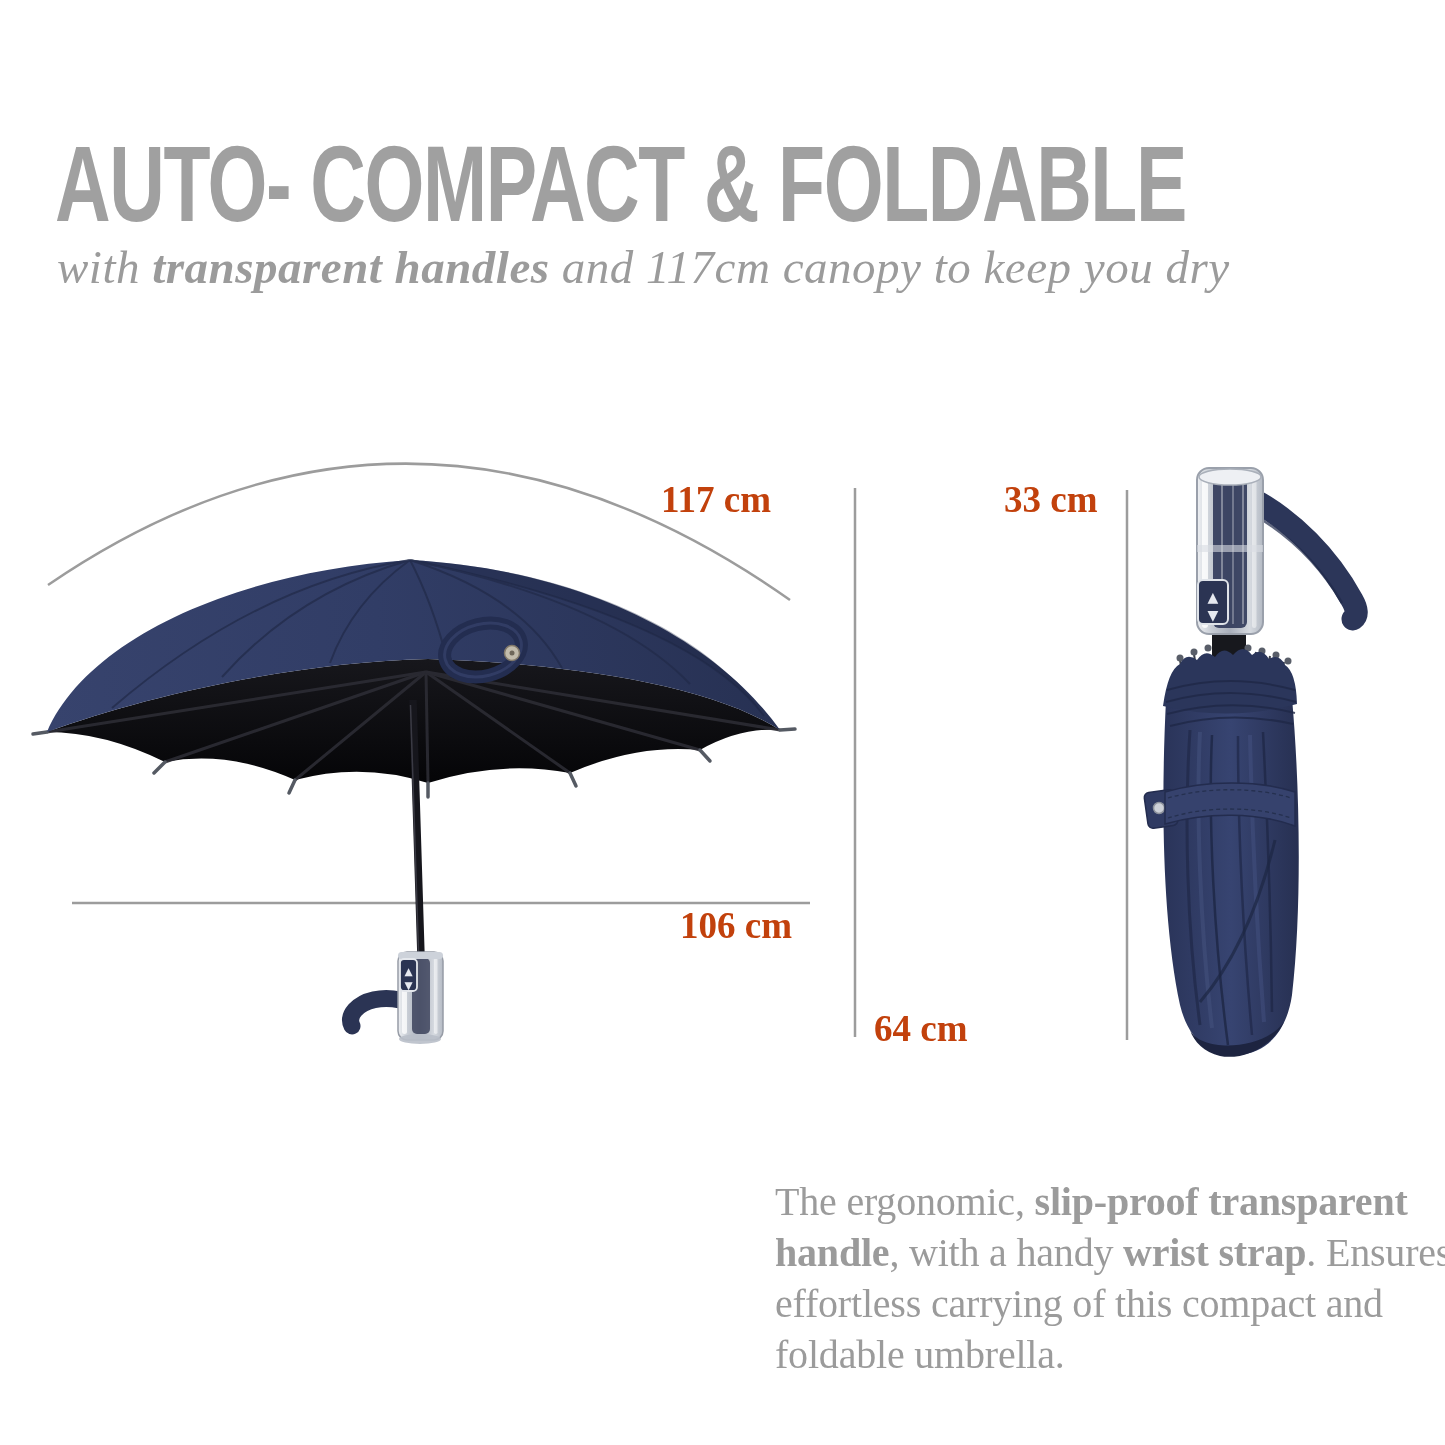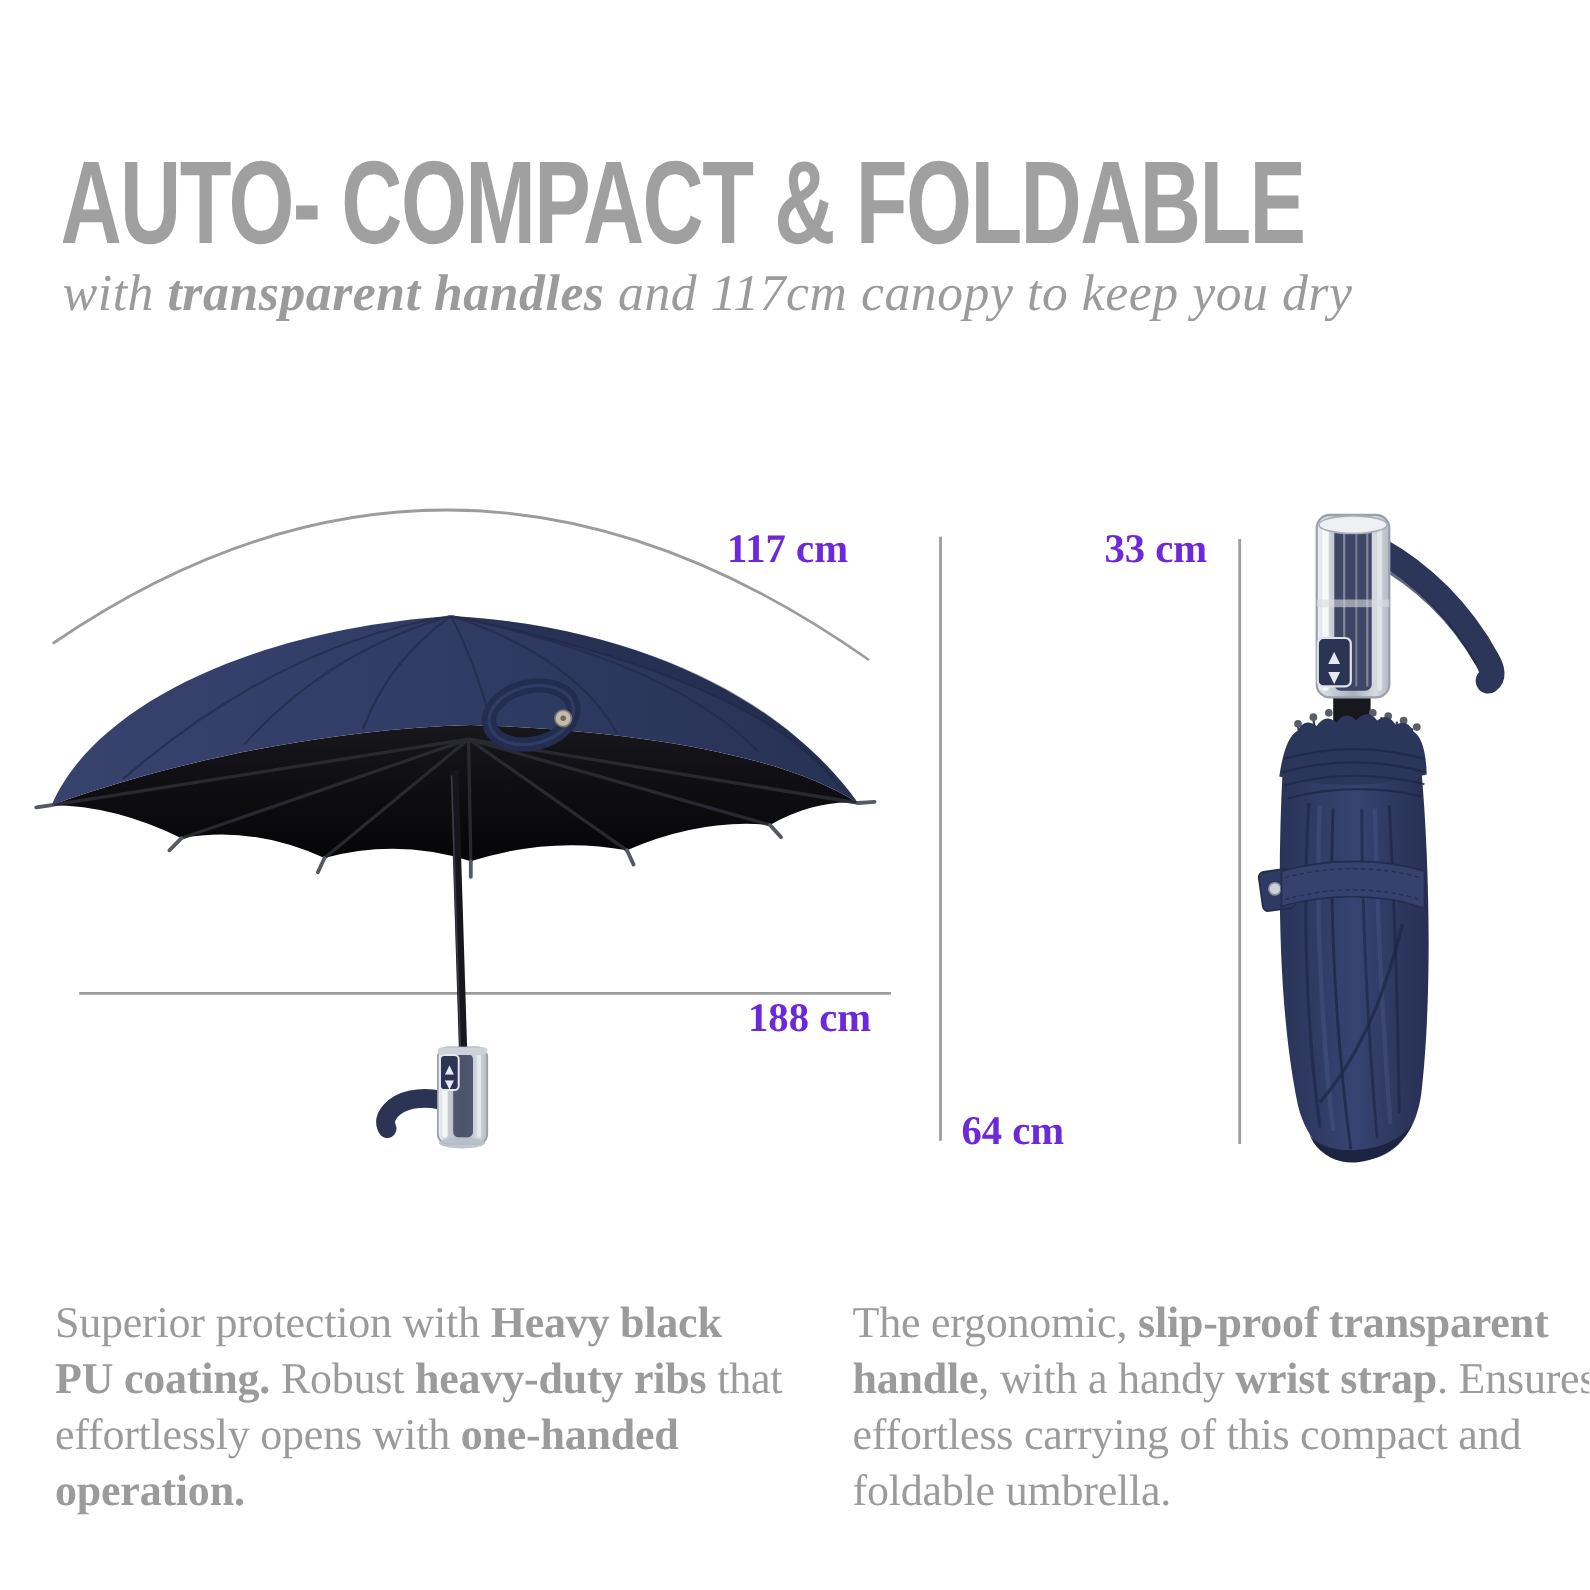--- a/index.html
+++ b/index.html
@@ -13,21 +13,21 @@
     font-family:"Liberation Sans",sans-serif;font-weight:800;
     font-size:107px;line-height:1.05;color:#a0a0a0;letter-spacing:-2px;
     white-space:nowrap;transform:scaleX(.72);transform-origin:left top;
   }
   .subtitle{
     position:absolute;left:57px;top:240px;font-size:47px;font-style:italic;
     color:#9b9b9b;white-space:nowrap;letter-spacing:.5px;
   }
   .subtitle b{font-weight:700;}
   .measure{
-    position:absolute;font-weight:700;font-size:37px;color:#6d28d9;white-space:nowrap;
+    position:absolute;font-weight:700;font-size:37px;color:#c2410c;white-space:nowrap;
   }
   .m-117{left:661px;top:478px;}
   .m-33{left:1004px;top:478px;text-align:right;}
   .m-106{left:680px;top:904px;}
   .m-64{left:874px;top:1007px;}
   .feature{
     position:absolute;top:1136px;font-size:40px;line-height:51px;color:#9b9b9b;
     letter-spacing:-0.2px;
   }
   .feature b{font-weight:700;}
@@ -224,20 +224,19 @@
 
       <path d="M 1190 1030 C 1200 1052 1262 1052 1284 1022 C 1270 1050 1240 1060 1220 1056 C 1204 1052 1194 1042 1190 1030 Z" fill="#1d2440"></path>
     </g>
   </svg>
 
   <div class="title">AUTO- COMPACT &amp; FOLDABLE</div>
   <div class="subtitle"><span>with </span><b>transparent handles</b><span> and 117cm canopy to keep you dry</span></div>
 
   <div class="measure m-117">117 cm</div>
   <div class="measure m-33">33 cm</div>
-  <div class="measure m-106">188 cm</div>
+  <div class="measure m-106">106 cm</div>
   <div class="measure m-64">64 cm</div>
 
-  <p class="feature feature-left"><span>Superior protection with </span><b>Heavy black PU coating.</b><span> Robust </span><b>heavy-duty ribs</b><span> that effortlessly opens with </span><b>one-handed operation.</b></p>
 
   <p class="feature feature-right"><span>The ergonomic, </span><b>slip-proof transparent handle</b><span>, with a handy </span><b>wrist strap</b><span>. Ensures effortless carrying of this compact and foldable umbrella.</span></p>
 
 </div>
 
 </body></html>

